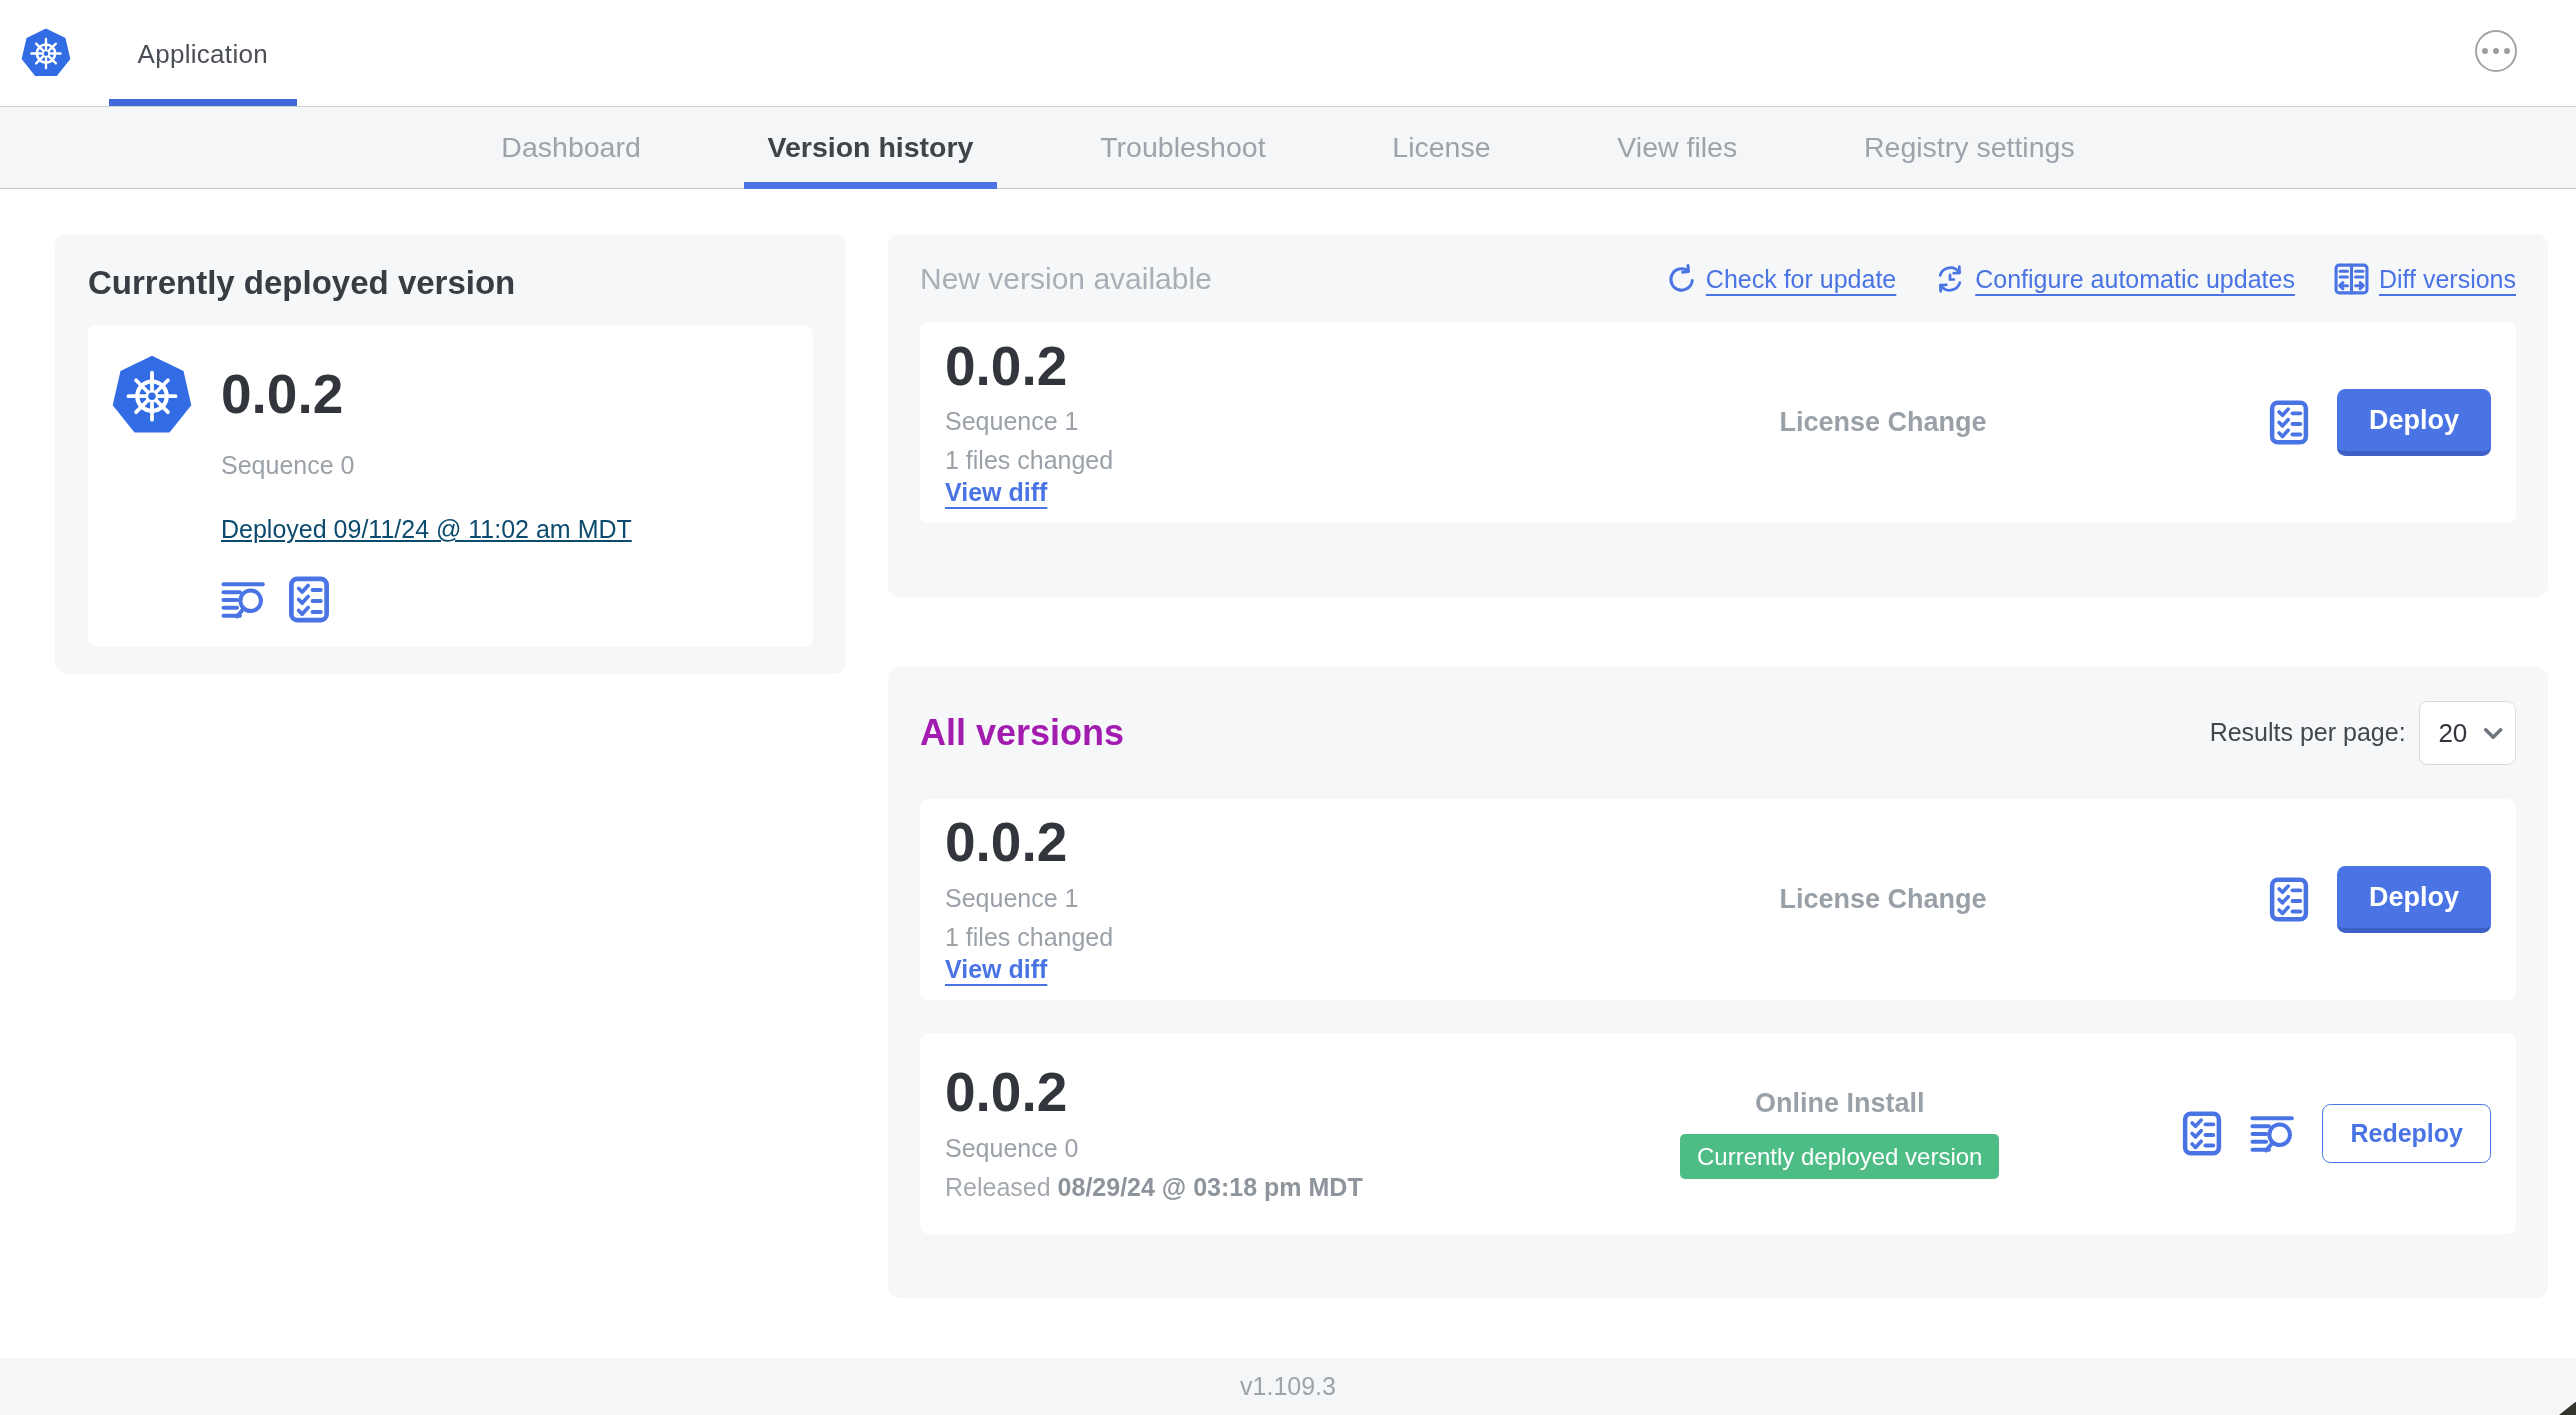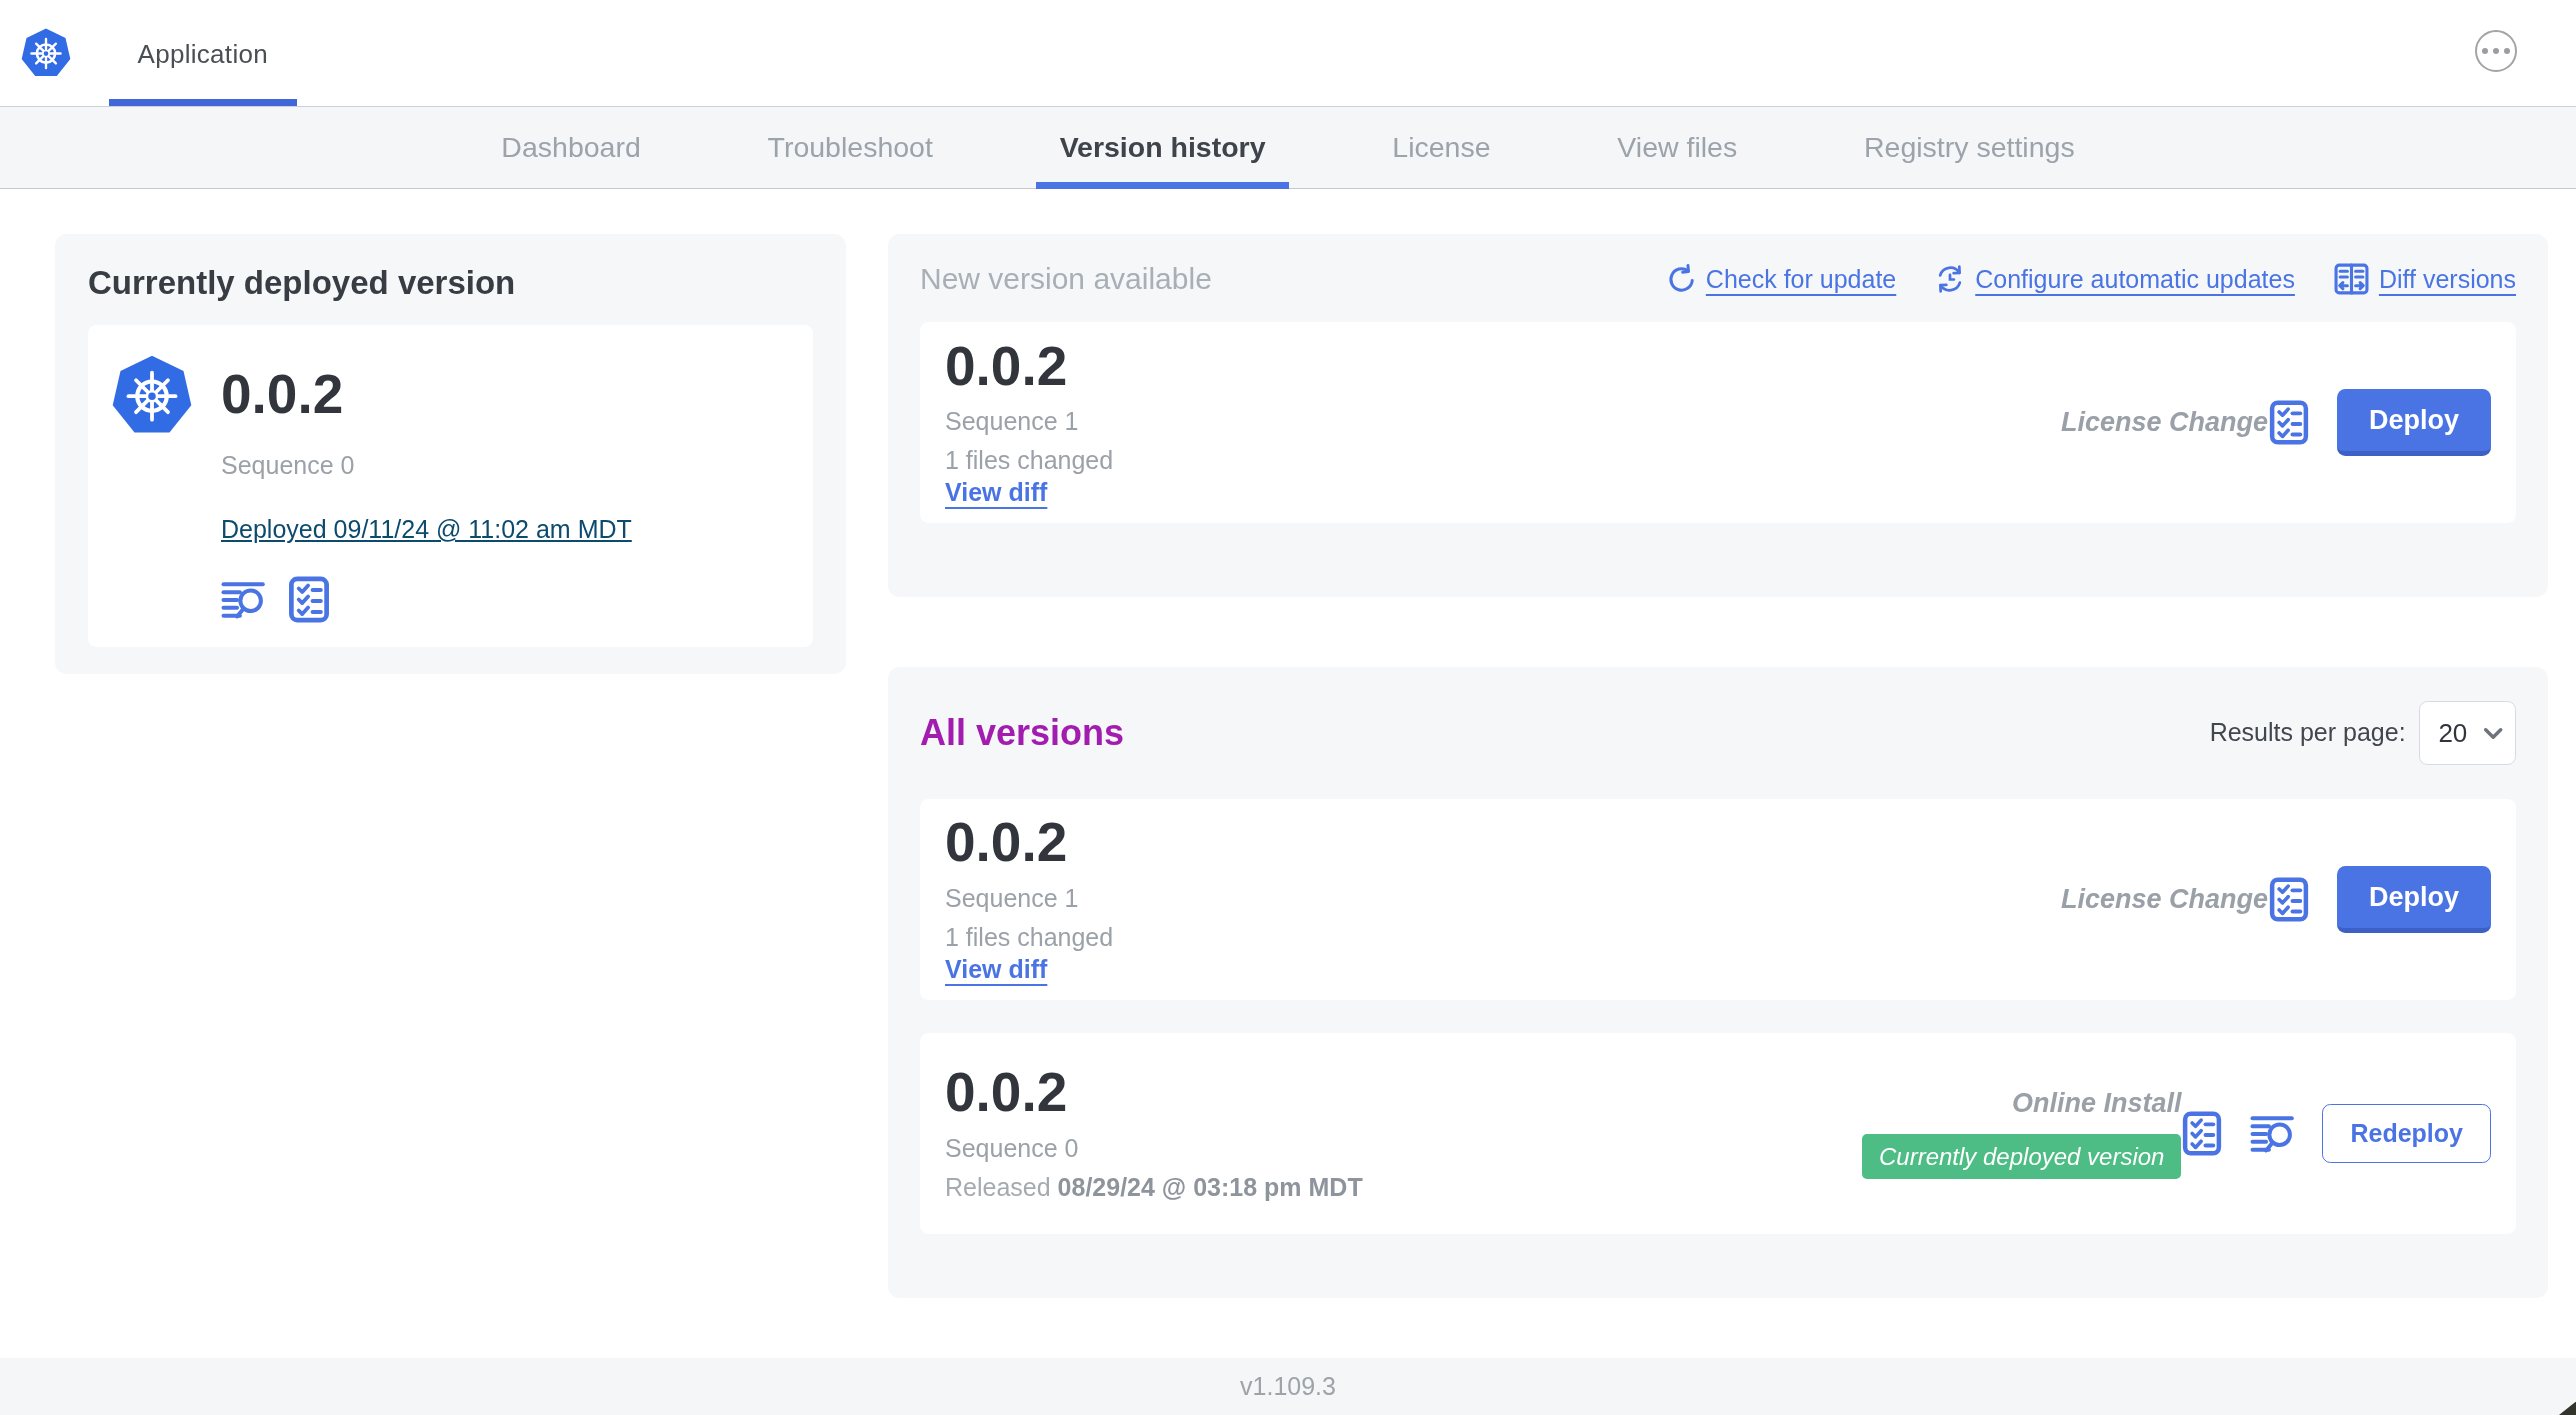--- a/index.html
+++ b/index.html
@@ -80,21 +80,21 @@
   
   .version-row {
     background:#fff; border-radius:8.4px; height:201px;
     display:flex; align-items:center; padding:0 25px;
   }
   .newver-section .version-row { margin-top:23.4px; }
   .vr-left { flex:0 0 553px; }
   .vr-files { margin-top:10px; font-size:25px; color:#9BA1A8; display:flex; align-items:baseline; gap:3px;flex-direction:column; }
   .vr-released { margin-top:10px; font-size:25px; color:#A4AAB0; }
   .vr-released b { color:#8E949B; font-weight:700; }
-  .vr-mid { flex:1 1 auto; display:flex; flex-direction:column; align-items:flex-end; gap:15px;font-style:italic; }
+  .vr-mid { flex:1 1 auto; display:flex; flex-direction:column; align-items:center; gap:15px; }
   .vr-source { font-size:27px; font-weight:600; color:#9AA0A7; }
   .deploy-badge {
     background:#4EBD85; color:#fff; font-size:24px; font-weight:500;
     padding:8.4px 17px; border-radius:5px;
   }
   .vr-actions { margin-left:auto; display:flex; align-items:center; gap:27px; }
   .btn-primary {
     background:#4A74E4; color:#fff; font-size:27px; font-weight:700;
     border:none; border-bottom:5px solid #3D60C6; border-radius:8.4px;
     height:67px; padding:0 32px; cursor:pointer;
@@ -212,22 +212,22 @@
   </div>
   <button class="more-btn" aria-label="more">
     <i></i>
       <i></i>
       <i></i>
   </button>
 </header>
 
 <nav class="subnav">
   <div class="tab">Dashboard</div>
+  <div class="tab active">Version history</div>
   <div class="tab">Troubleshoot</div>
-  <div class="tab active">Version history</div>
   <div class="tab">License</div>
   <div class="tab">View files</div>
   <div class="tab">Registry settings</div>
 </nav>
 
 <section class="section left-panel">
   <h2>Currently deployed version</h2>
   <div class="deployed-card">
     <div class="deployed-top">
       <svg class="k8s" viewBox="0 0 100 100">

